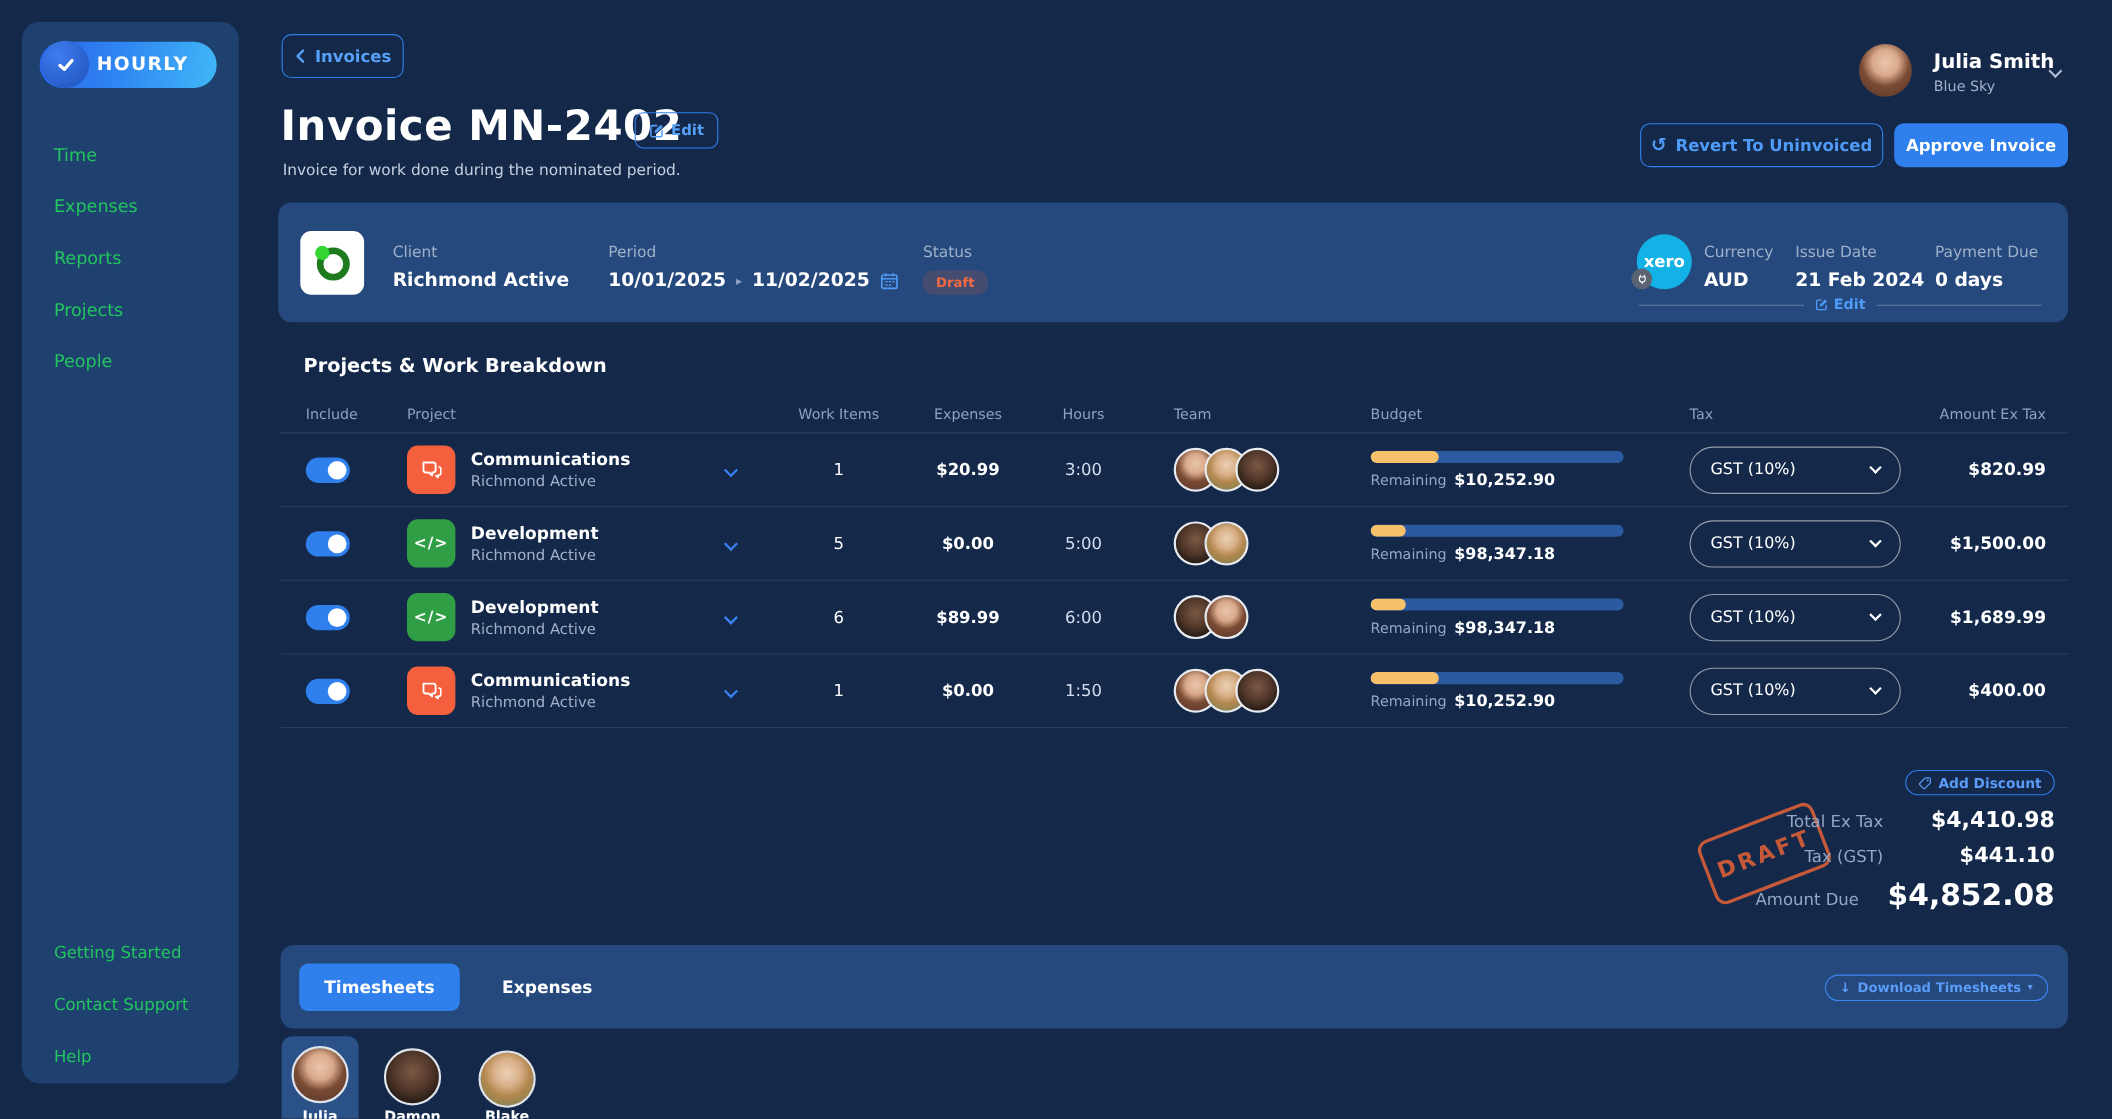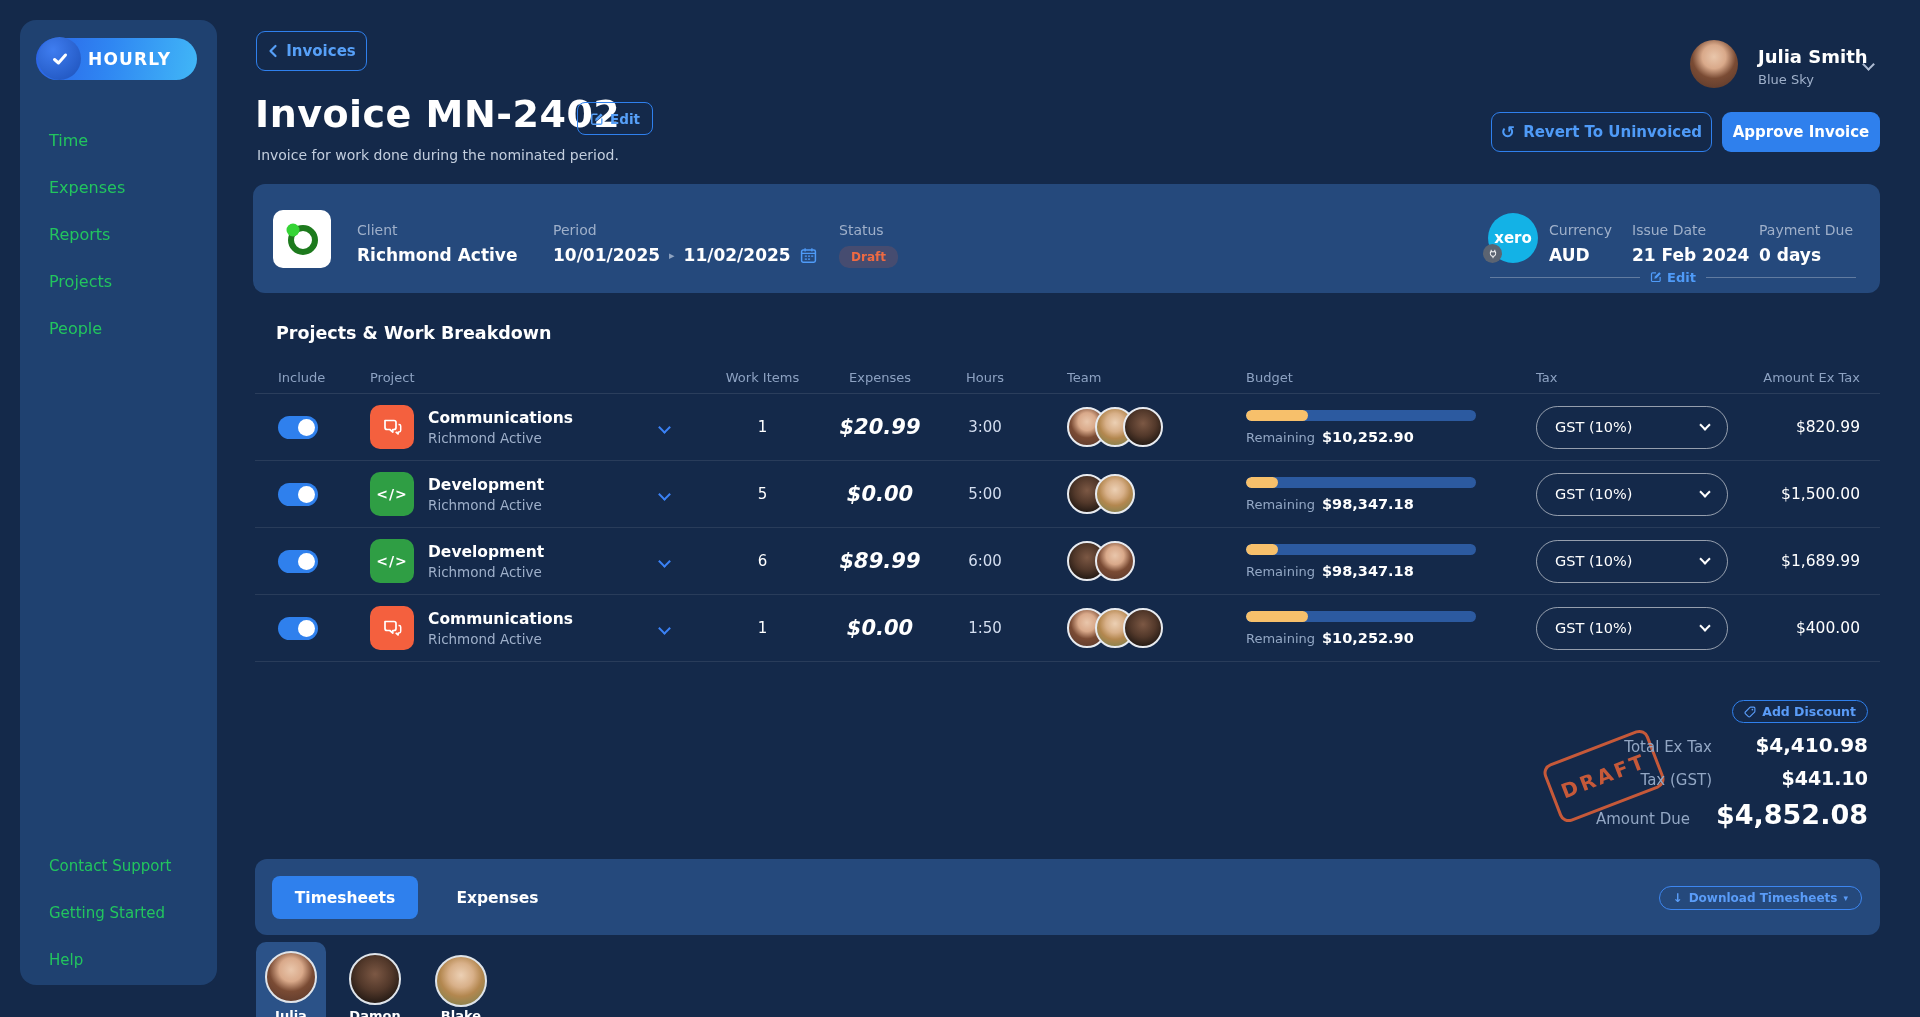--- a/index.html
+++ b/index.html
@@ -81,34 +81,34 @@
   .toggle .knob{position:absolute; right:3px; top:3px; width:17px; height:17px; border-radius:50%; background:#fff;}
   .proj-cell{display:flex; align-items:center; gap:14px;}
   .proj-icon{width:44px; height:44px; border-radius:10px; display:flex; align-items:center; justify-content:center; flex:0 0 44px;}
   .proj-icon.orange{background:var(--orange);}
   .proj-icon.green{background:var(--green);}
   .code-glyph{font-size:14px; font-weight:700; color:#fff; letter-spacing:1px;}
   .proj-name{font-size:15.5px; font-weight:600;}
   .proj-client{font-size:13.5px; color:#9fb0ca; margin-top:3px;}
   .row-chev{color:#3b82f6;}
   .cell-num{font-size:15px;}
-  .cell-exp{font-size:21px; font-weight:600;font-style:italic;}
+  .cell-exp{font-size:15px; font-weight:600;}
   .cell-hours{font-size:15px; color:#d4def0;}
   .team-cell{display:flex;}
   .tav{width:40px; height:40px; border-radius:50%; border:2px solid #e8ebf0; margin-left:-12px;}
   .tav:first-child{margin-left:0;}
   .budget-bar{width:230px; height:11px; border-radius:6px; background:var(--budget_track); overflow:hidden;}
   .budget-fill{display:block; height:100%; border-radius:6px; background:var(--budget_fill);}
   .remaining-line{margin-top:8px; display:flex; align-items:baseline; gap:7px;}
   .remaining-label{font-size:13px; color:#93a7c4;}
   .remaining-val{font-size:14.5px; font-weight:700;}
   .tax-select{width:192px; height:43px; border:1px solid rgba(255,255,255,.55); border-radius:22px;
     display:flex; align-items:center; justify-content:space-between; padding:0 18px; font-size:14.5px; cursor:pointer;}
   .tax-select .chev{width:8px; height:8px; margin-top:-4px;}
-  .cell-amount{font-size:15.5px; font-weight:400;}
+  .cell-amount{font-size:15.5px; font-weight:700;}
 
   
   .totals{right:52px; top:700px; display:flex; flex-direction:column; align-items:flex-end; gap:10px;}
   .discount-pill{height:23px; padding:0 11px; border:1px solid var(--accent); border-radius:12px;
     display:flex; align-items:center; gap:6px; color:#5a9cf8; font-size:12.5px; font-weight:600; cursor:pointer;}
   .tot-row{display:flex; align-items:baseline; gap:26px;}
   .tot-label{font-size:15px; color:#93a7c4;}
   .tot-val{min-width:130px; text-align:right; font-size:20px; font-weight:600;}
   .tot-val.mid{font-size:19px;}
   .tot-val.big{font-size:27px; font-weight:700;}
@@ -151,22 +151,22 @@
     <span class="logo-text">HOURLY</span>
   </div>
   <div class="nav">
     <div class="nav-item">Time</div>
     <div class="nav-item">Expenses</div>
     <div class="nav-item">Reports</div>
     <div class="nav-item">Projects</div>
     <div class="nav-item">People</div>
   </div>
   <div class="nav-footer">
+    <div class="nav-item">Getting Started</div>
     <div class="nav-item">Contact Support</div>
-    <div class="nav-item">Getting Started</div>
     <div class="nav-item">Help</div>
   </div>
 </div>
 
 <div class="abs back-btn">
   <svg width="12" height="14" viewBox="0 0 12 14">
       <path d="M8.5 2L3.5 7l5 5" fill="none" stroke="#57a0f8" stroke-width="2.2" stroke-linecap="round" stroke-linejoin="round"></path>
     </svg>
   <span>Invoices</span>
 </div>

